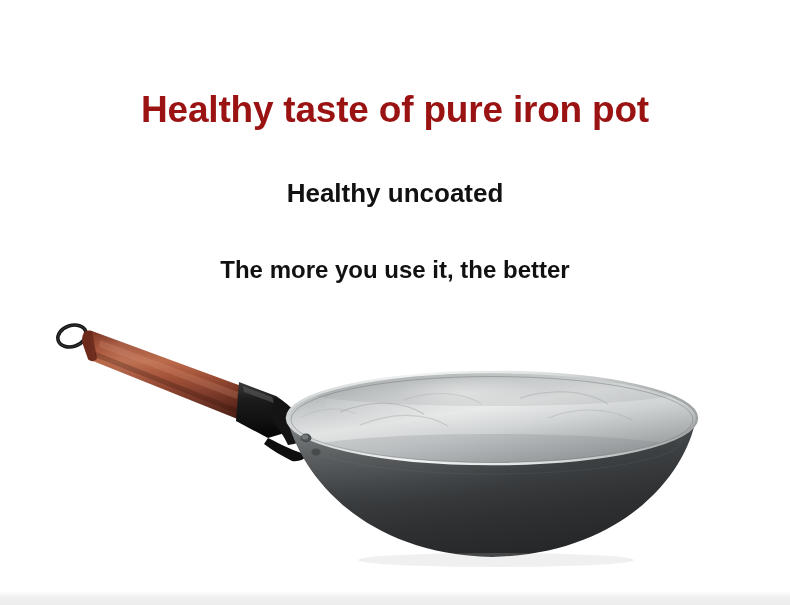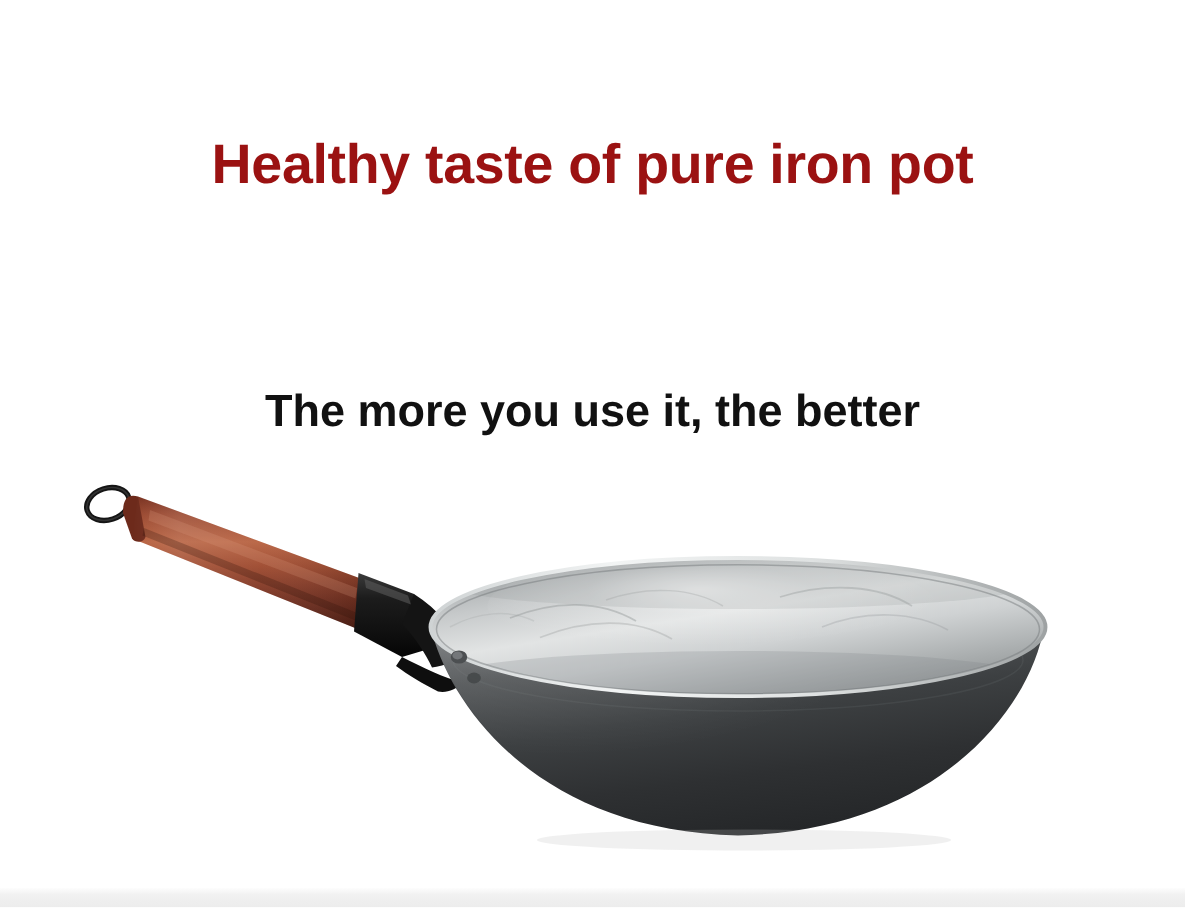--- a/index.html
+++ b/index.html
@@ -47,21 +47,21 @@
     line-height: 1.2;
     white-space: nowrap;
   }
 
   .sub-two {
     position: absolute;
     left: 0;
     top: 253px;
     width: 790px;
     text-align: center;
-    font-size: 30px;
+    font-size: 24px;
     font-weight: bold;
     color: #111111;
     line-height: 1.45;
   }
   .sub-two .ln { display: block; }
 
   
   .bottom-strip {
     position: absolute;
     left: 0;
@@ -81,20 +81,21 @@
     pointer-events: none;
   }
 </style>
 </head>
 <body>
 
 <div id="banner">
 
   <h1 class="headline">Healthy taste of pure iron pot</h1>
 
+  <div class="sub-one">Healthy uncoated</div>
 
   <div class="sub-two">
     <span class="ln">The more you use it, the better</span>
   </div>
 
   <svg id="wok" viewBox="0 0 790 605" xmlns="http://www.w3.org/2000/svg">
     <defs>
 
       <linearGradient id="woodGrad" x1="0" y1="0" x2="0" y2="1">
         <stop offset="0%" stop-color="#78301f"></stop>

